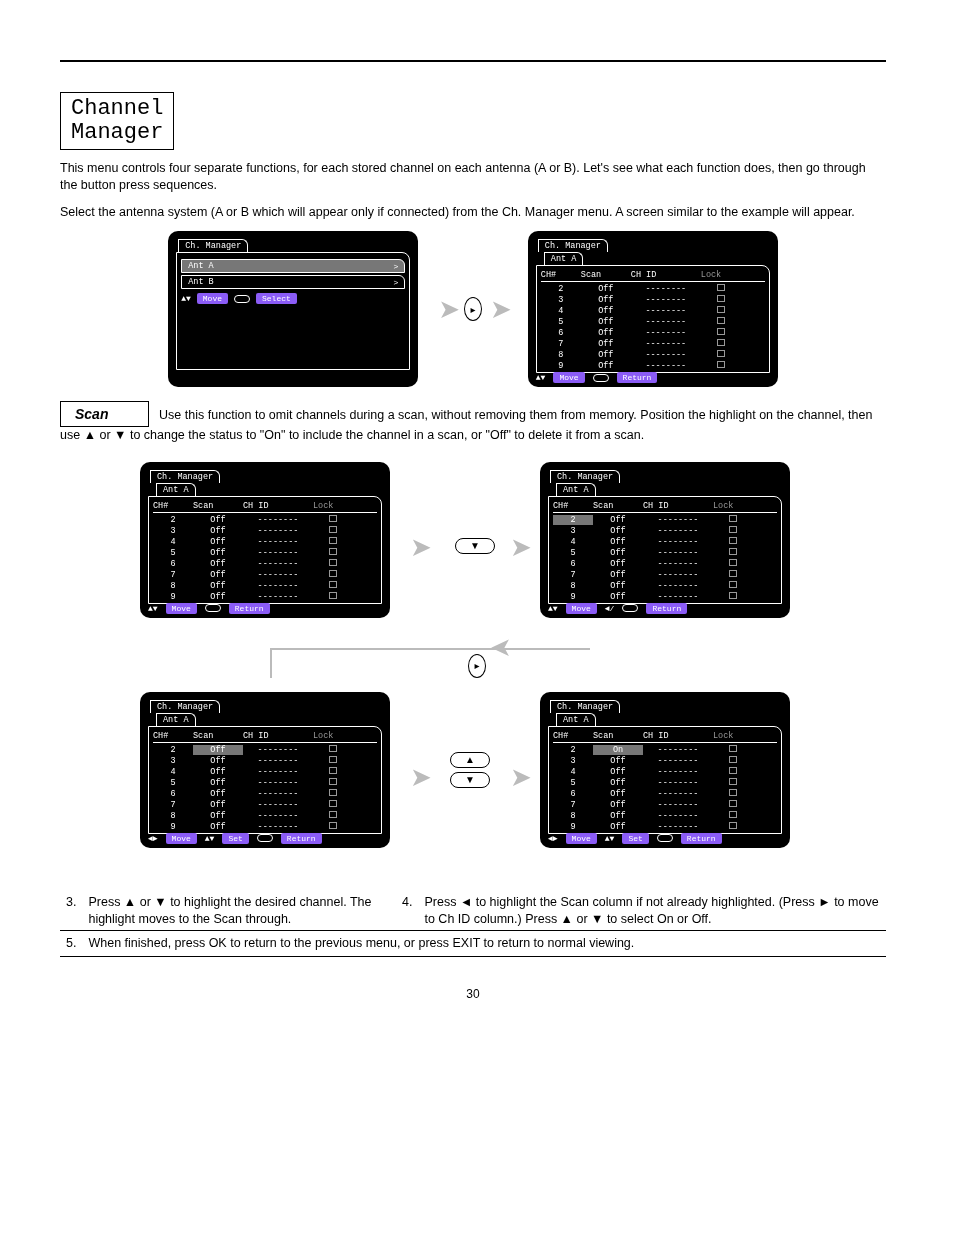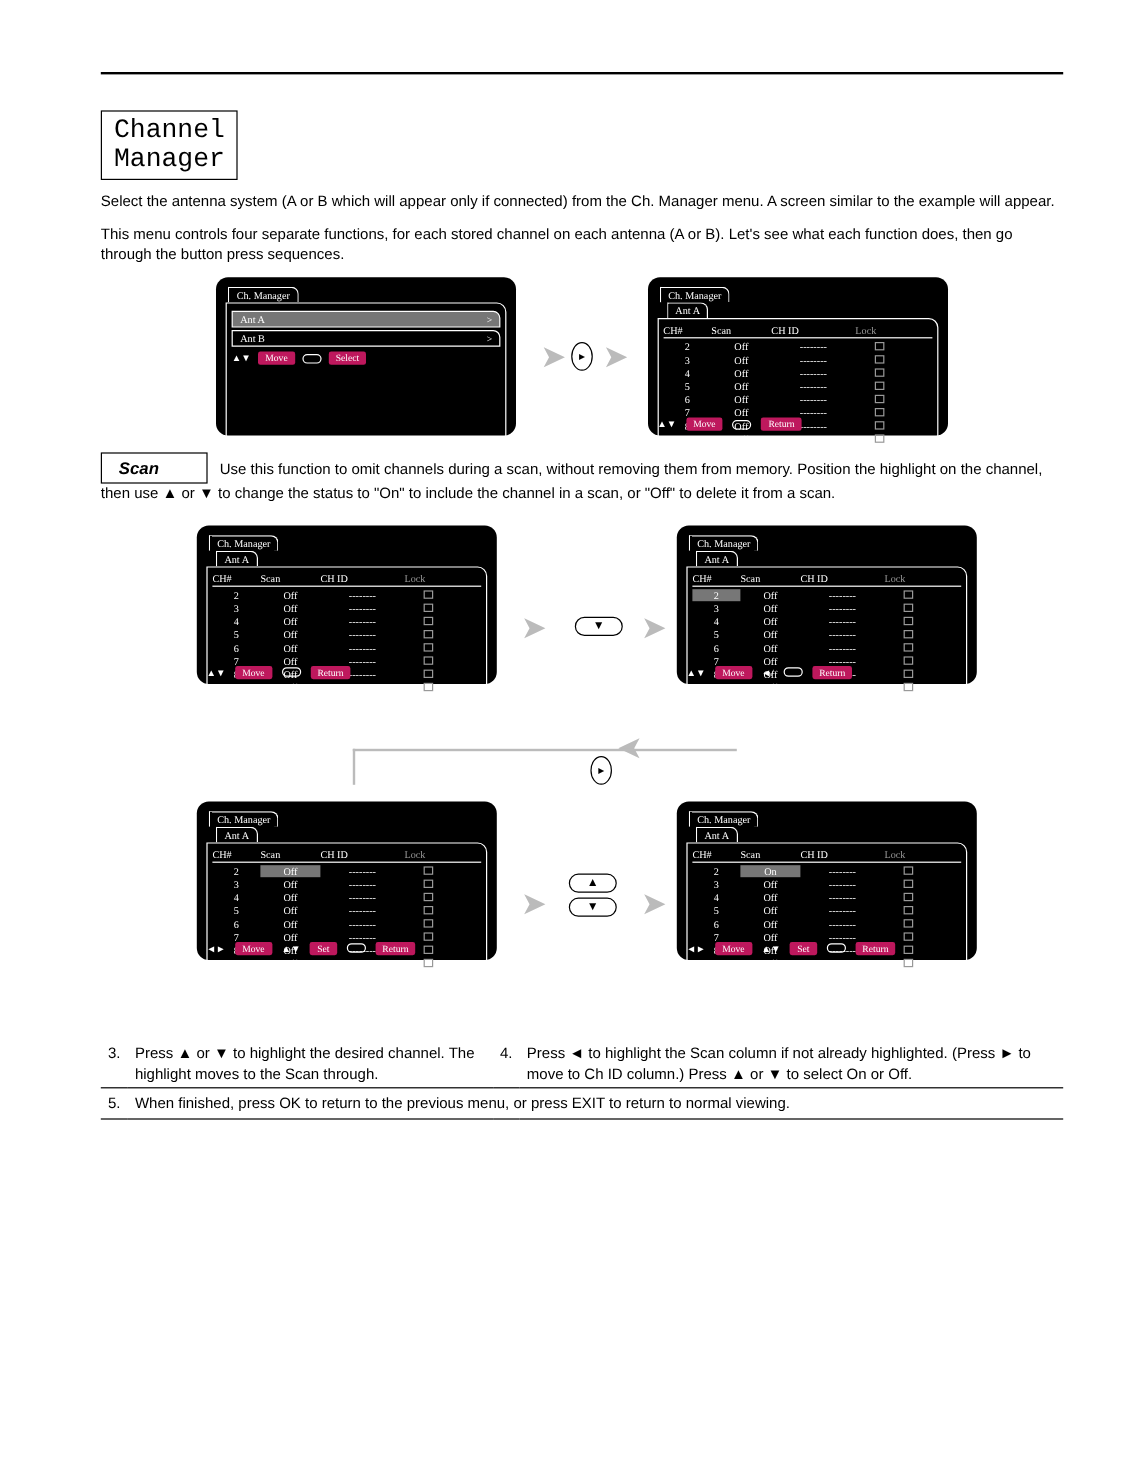--- a/index.html
+++ b/index.html
@@ -6,21 +6,20 @@
   body {
     margin: 0;
     background: #fff;
     font-family: Arial, Helvetica, sans-serif;
     font-size: 13px;
     color: #000;
     width: 954px;
   }
   .page {
     padding: 60px 68px 60px 60px;
-    margin-left: 24px;
   }
   .top-rule {
     border-top: 2px solid #000;
     margin: 0 0 30px 0;
   }
   .title-box {
     border: 1px solid #000;
     padding: 4px 10px;
     display: inline-block;
     font-family: "Courier New", monospace;
@@ -64,26 +63,26 @@
     align-items: center;
     justify-content: center;
     border: 1px solid #000;
     border-radius: 12px;
     width: 40px;
     height: 16px;
     font-size: 10px;
   }
   .tv-screen {
     width: 250px;
-    height: 132px;
+    height: 156px;
     background: #000;
     border-radius: 10px;
     padding: 8px 8px 6px 8px;
     color: #fff;
-    font-family: Liberation Serif, serif;
+    font-family: Liberation Mono, monospace;
     font-size: 8.5px;
     position: relative;
   }
   .tv-tab {
     display: inline-block;
     background: #000;
     border: 1px solid #fff;
     border-bottom: none;
     padding: 1px 6px;
     margin-left: 2px;
@@ -121,21 +120,21 @@
     left: 8px;
     right: 8px;
     bottom: 4px;
     display: flex;
     gap: 8px;
     align-items: center;
     font-size: 8px;
   }
   .foot-pill {
     display: inline-block;
-    background: #be185d;
+    background: #8b5cf6;
     padding: 1px 6px;
     border-radius: 2px;
   }
   .foot-oval {
     display: inline-block;
     border: 1px solid #fff;
     border-radius: 8px;
     width: 16px;
     height: 8px;
   }
@@ -207,22 +206,22 @@
 <body>
 
 <div class="page">
   <div class="top-rule"></div>
 
   <div class="title-box">
     <div>Channel</div>
     <div>Manager</div>
   </div>
 
+  <p class="para">This menu controls four separate functions, for each stored channel on each antenna (A or B). Let's see what each function does, then go through the button press sequences.</p>
   <p class="para">Select the antenna system (A or B which will appear only if connected) from the Ch. Manager menu. A screen similar to the example will appear.</p>
-  <p class="para">This menu controls four separate functions, for each stored channel on each antenna (A or B). Let's see what each function does, then go through the button press sequences.</p>
 
   
   <div class="screens-row">
 
     <div class="tv-screen">
       <span class="tv-tab">Ch. Manager</span>
       <div class="tv-body">
         <div class="tv-row">
             <div class="tv-item hl">
               <span>Ant A</span>
@@ -553,13 +552,14 @@
       <td class="num">4.</td>
       <td>Press ◄ to highlight the Scan column if not already highlighted. (Press ► to move to Ch ID column.) Press ▲ or ▼ to select On or Off.</td>
     </tr>
     <tr class="bar">
       <td class="num">5.</td>
       <td colspan="3">When finished, press OK to return to the previous menu, or press EXIT to return to normal viewing.</td>
     </tr>
   </tbody>
     </table>
 
+  <div class="page-num">30</div>
 </div>
 
 </body></html>

